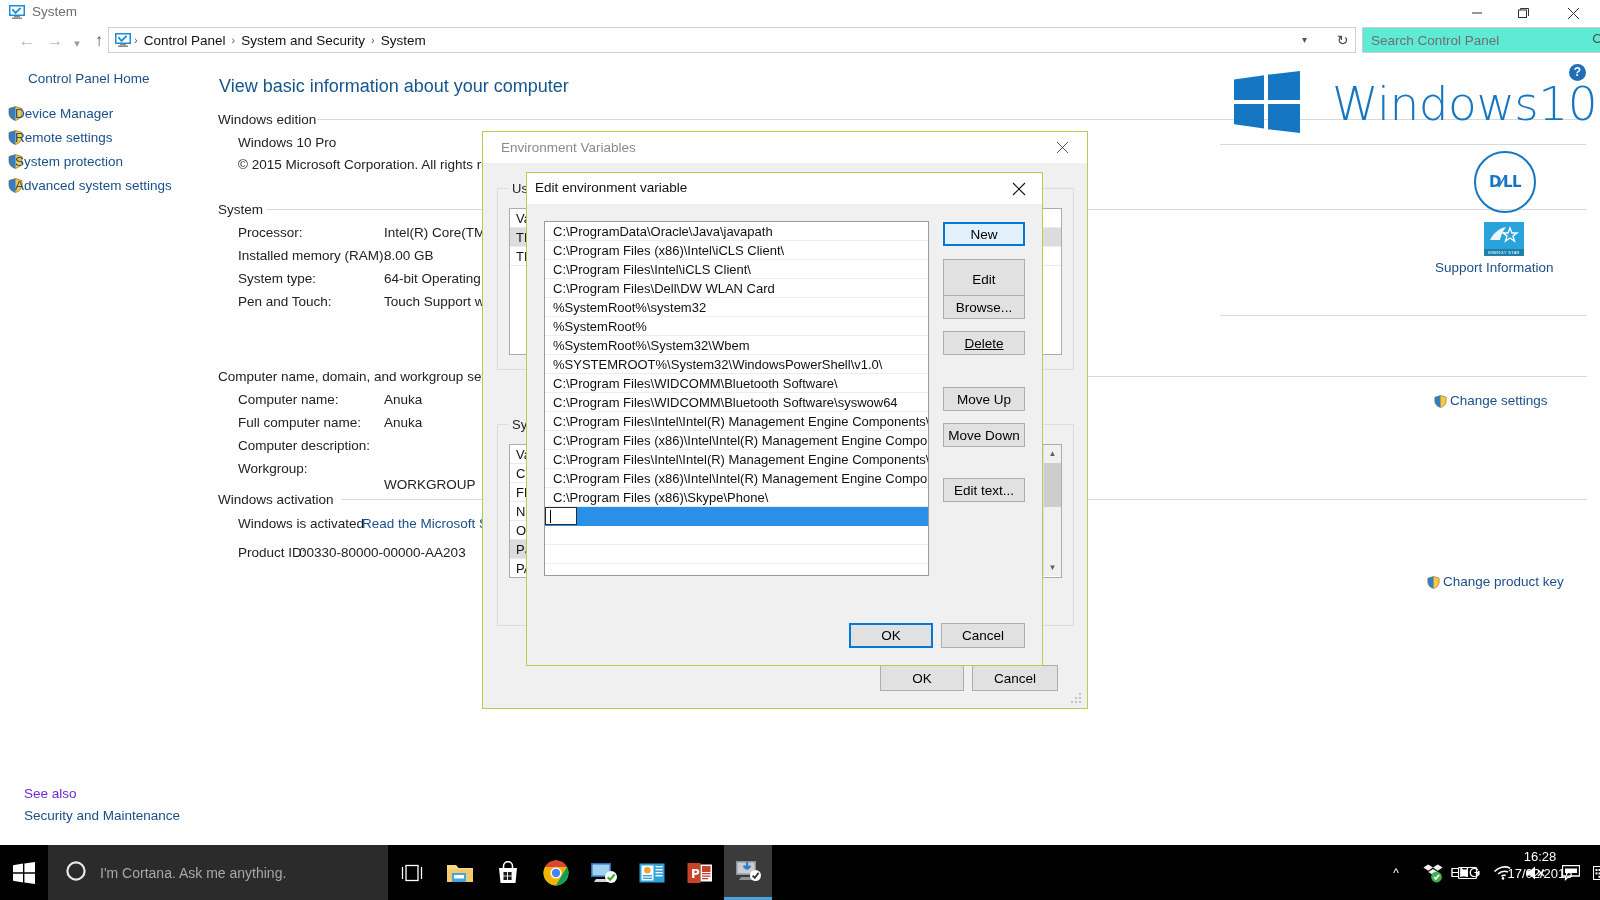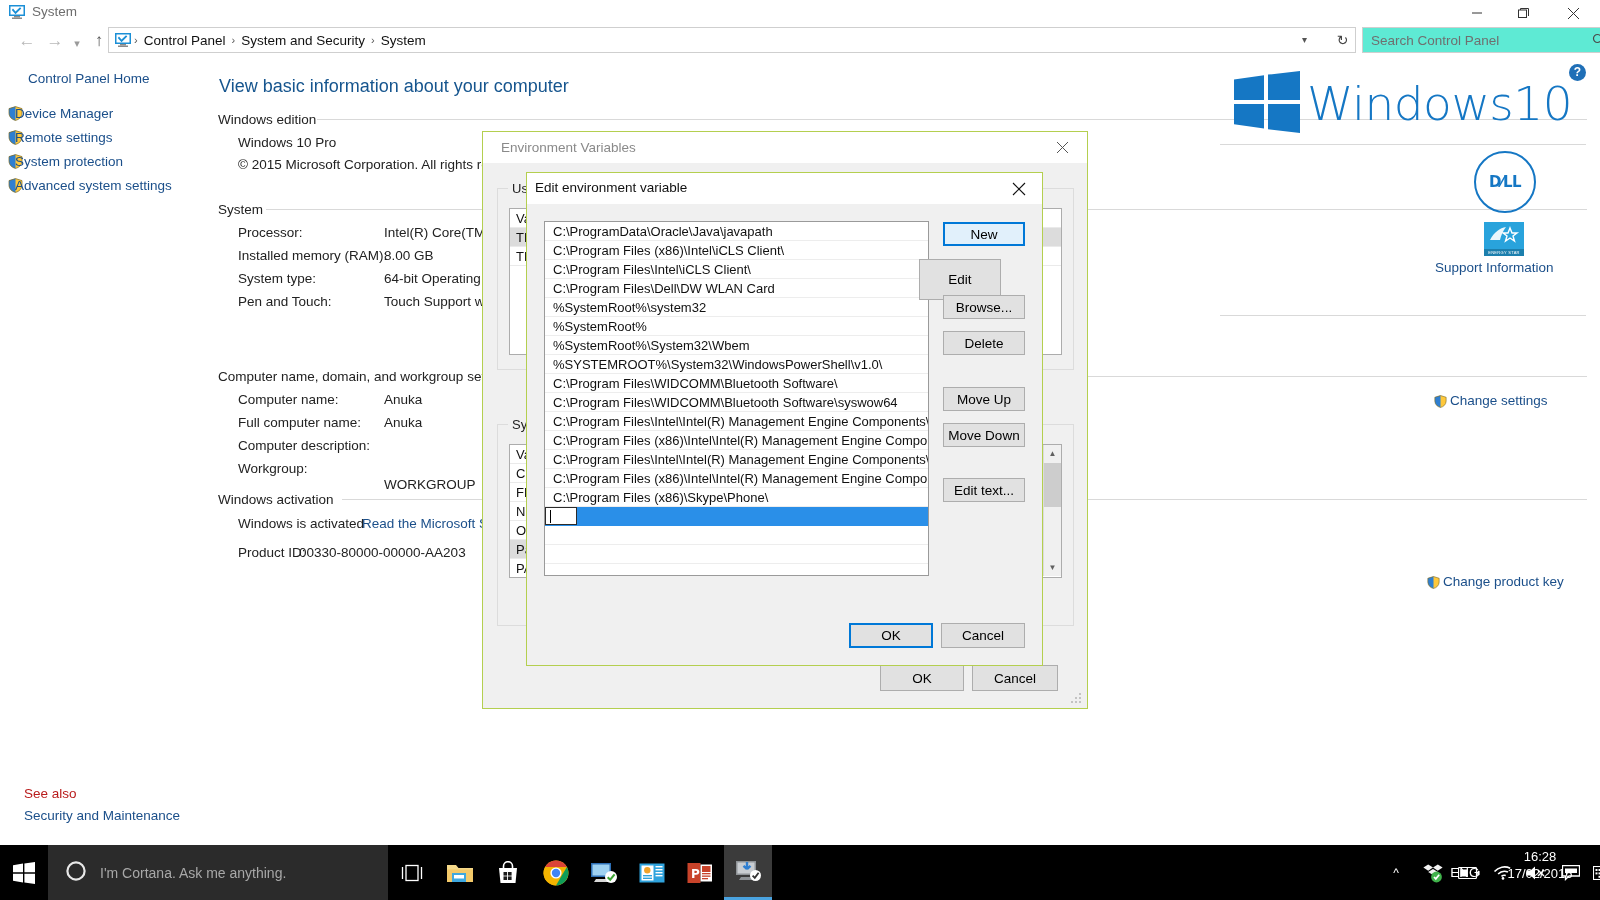--- a/index.html
+++ b/index.html
@@ -45,35 +45,35 @@
   
   .content{position:absolute;left:0;top:55px;width:1600px;height:790px;background:#fff;}
   .help-icon{position:absolute;right:14px;top:9px;width:17px;height:17px;border-radius:50%;
     background:#1f6fb7;color:#fff;font-size:12px;line-height:17px;text-align:center;font-weight:bold;}
 
   
   .sidebar{position:absolute;left:0;top:0;width:212px;height:790px;}
   .side-home{position:absolute;left:28px;top:16px;font-size:13.5px;color:#1b4f8a;}
   .side-item{position:absolute;left:8px;height:20px;display:flex;align-items:center;}
   .side-item .lbl{margin-left:7px;font-size:13.5px;color:#1b4f8a;}
-  .see-also{position:absolute;left:24px;top:731px;font-size:13.5px;color:#b91c1c;}
+  .see-also{position:absolute;left:24px;top:731px;font-size:13.5px;color:#6d28d9;}
   .see-also-link{position:absolute;left:24px;top:753px;font-size:13.5px;color:#1b4f8a;}
 
   
   .main{position:absolute;left:212px;top:0;width:1388px;height:790px;}
   .page-title{position:absolute;left:7px;top:21px;font-size:18px;color:#16558e;}
   .grouphdr{position:absolute;font-size:13.5px;color:#222;white-space:nowrap;}
   .rule{position:absolute;height:1px;background:#d9d9d9;}
   .lbl{position:absolute;font-size:13.5px;color:#222;white-space:nowrap;}
   .val{position:absolute;font-size:13.5px;color:#222;white-space:nowrap;}
   .link{position:absolute;font-size:13.5px;color:#1b4f8a;white-space:nowrap;}
 
   
   .w10{position:absolute;left:1022px;top:16px;display:flex;align-items:center;}
-  .w10 .word{margin-left:7px;font-size:47px;color:#1577c4;letter-spacing:-0.5px;font-family:"DejaVu Sans",sans-serif;font-weight:300;}
+  .w10 .word{margin-left:32px;font-size:47px;color:#1577c4;letter-spacing:-0.5px;font-family:"DejaVu Sans",sans-serif;font-weight:300;}
   .brand-rule{position:absolute;left:1008px;width:366px;height:1px;background:#d9d9d9;}
   .dell-logo{position:absolute;left:1262px;top:96px;width:58px;height:58px;border-radius:50%;border:2px solid #1577c4;
     display:flex;align-items:center;justify-content:center;}
   .dell-text{font-size:15px;color:#1577c4;font-weight:bold;font-family:"DejaVu Sans",sans-serif;letter-spacing:-0.5px;}
   .estar{position:absolute;left:1272px;top:167px;width:40px;height:34px;background:#29a3dc;}
   .estar .cap{position:absolute;left:0;bottom:0;width:40px;height:7px;background:#1c7fad;color:#fff;font-size:4px;
     text-align:center;line-height:7px;letter-spacing:.3px;}
   .support-link{position:absolute;left:1223px;top:205px;font-size:13.5px;color:#1b4f8a;}
 
   .shield{display:inline-block;width:15px;height:15px;}
@@ -414,23 +414,23 @@
       <div class="erow selected">
         <span class="edit-inline"><span class="caret"></span></span>
       </div>
       <div class="erow"></div>
       <div class="erow"></div>
       <div class="erow"></div>
 
     </div>
 
     <div class="btn def" style="left:416px;top:49px;width:82px;height:24px;">New</div>
-    <div class="btn" style="left:392px;top:86px;width:82px;height:41px;">Edit</div>
+    <div class="btn" style="left:416px;top:86px;width:82px;height:41px;">Edit</div>
     <div class="btn" style="left:416px;top:122px;width:82px;height:24px;">Browse...</div>
-    <div class="btn" style="left:416px;top:158px;width:82px;height:24px;">Delete</div>
+    <div class="btn" style="left:416px;top:158px;width:82px;height:24px;text-decoration:underline;">Delete</div>
     <div class="btn" style="left:416px;top:214px;width:82px;height:24px;">Move Up</div>
     <div class="btn" style="left:416px;top:250px;width:82px;height:24px;">Move Down</div>
     <div class="btn" style="left:416px;top:305px;width:82px;height:24px;">Edit text...</div>
 
     <div class="btn okdef" style="left:322px;top:450px;width:84px;height:25px;">OK</div>
     <div class="btn" style="left:414px;top:450px;width:84px;height:25px;">Cancel</div>
   </div>
 
   <div style="position:absolute;left:0;top:845px;width:1600px;height:55px;background:#000;">
 

